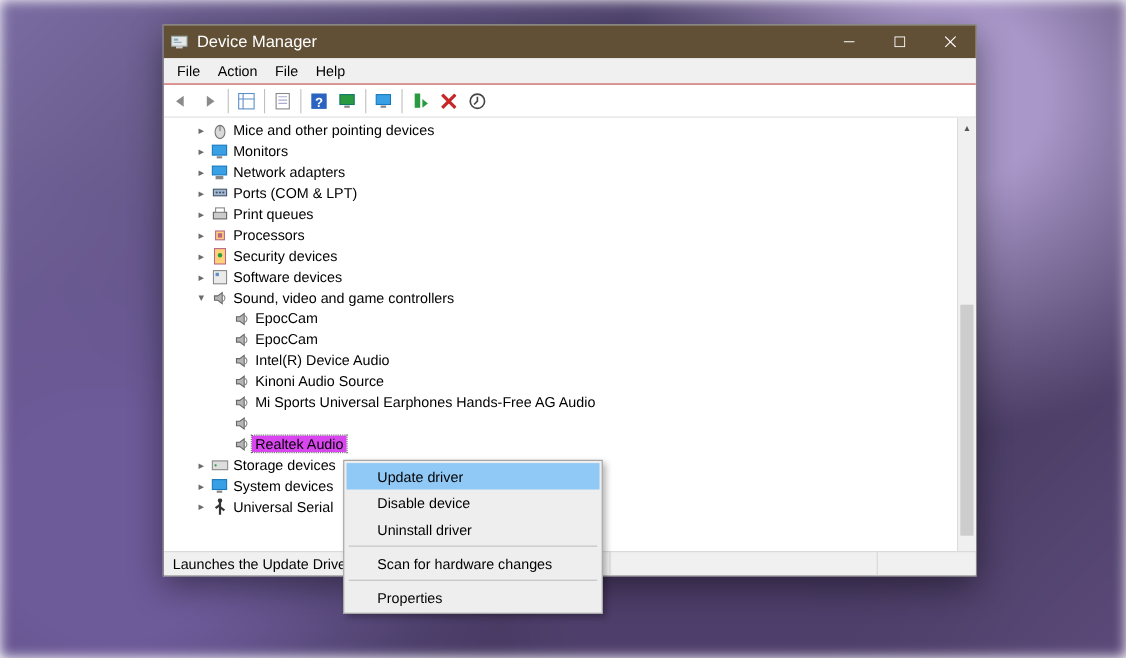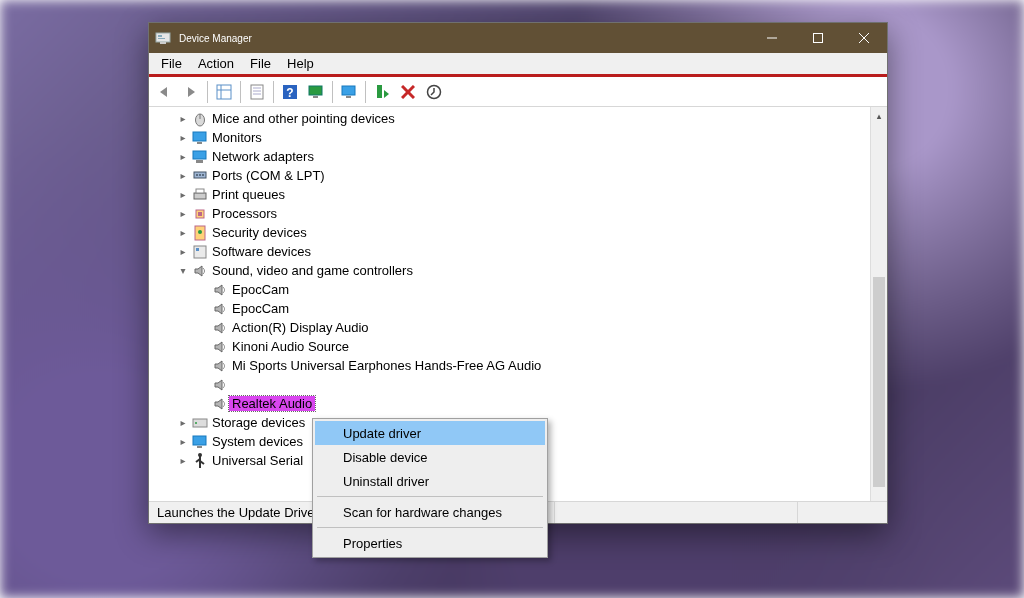--- a/index.html
+++ b/index.html
@@ -19,25 +19,25 @@
     box-shadow: 0 10px 30px rgba(0,0,0,.45);
     display: flex; flex-direction: column;
   }
   .titlebar {
     height: 30px; background: #615035; color: #fff;
     display: flex; align-items: center; padding-left: 6px;
   }
   .title-icon {
     width: 16px; height: 16px; margin-right: 8px;
   }
-  .title-text { font-size: 10px; }
+  .title-text { font-size: 15px; }
   .title-spacer { flex: 1; }
   .cap-btn { width: 46px; height: 30px; display:flex; align-items:center; justify-content:center; color:#fff; }
   .menubar {
-    height: 24px; background: #f0f0f0; border-bottom: 3px solid #b91c1c;
+    height: 24px; background: #f0f0f0; border-bottom: 1px solid #b91c1c;
     display: flex; align-items: center; padding-left: 4px; gap: 0;
   }
   .menu-item { padding: 3px 8px; }
   .toolbar {
     height: 30px; background: #fff; border-bottom: 1px solid #d7d7d7;
     display: flex; align-items: center; padding-left: 4px; gap: 2px;
   }
   .tool-sep { width:1px; height:22px; background:#c0c0c0; margin:0 2px; }
   .tool-btn { width:24px; height:24px; display:flex; align-items:center; justify-content:center; border:1px solid transparent; }
   .tree-wrap { flex:1; display:flex; background:#fff; overflow:hidden; }
@@ -301,21 +301,21 @@
           <span class="row-label">EpocCam</span>
         </div>
         <div class="row">
           <span style="width:62px"></span>
           <span class="dev-icon">
             <svg width="14" height="14">
               <path d="M2 5h3l4-3v10l-4-3H2z" fill="#b5b5b5" stroke="#666"></path>
               <path d="M10 4c2 2 2 4 0 6" fill="none" stroke="#888"></path>
             </svg>
           </span>
-          <span class="row-label">Action(R) Display Audio</span>
+          <span class="row-label">Intel(R) Device Audio</span>
         </div>
         <div class="row">
           <span style="width:62px"></span>
           <span class="dev-icon">
             <svg width="14" height="14">
               <path d="M2 5h3l4-3v10l-4-3H2z" fill="#b5b5b5" stroke="#666"></path>
               <path d="M10 4c2 2 2 4 0 6" fill="none" stroke="#888"></path>
             </svg>
           </span>
           <span class="row-label">Kinoni Audio Source</span>

